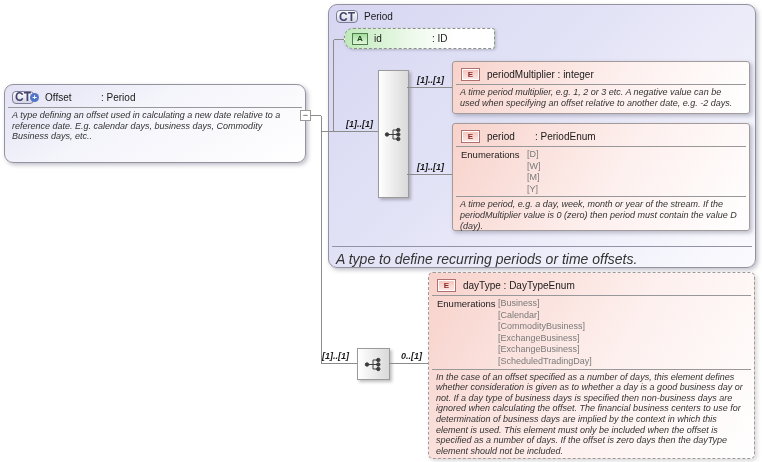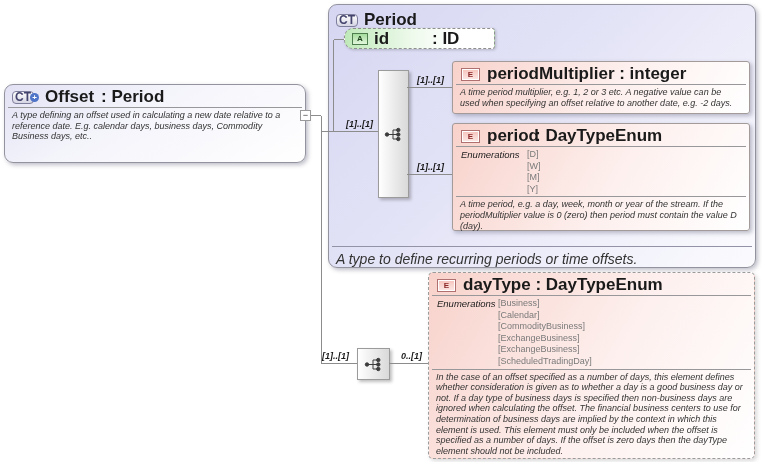--- a/index.html
+++ b/index.html
@@ -2,21 +2,21 @@
 <html><head>
 <meta charset="utf-8">
 <style>
   html,body{margin:0;padding:0;background:#fff;}
   .canvas{position:relative;width:762px;height:462px;overflow:hidden;
           font-family:"Liberation Sans",sans-serif;background:#fff;}
   .wires{position:absolute;left:0;top:0;z-index:4;pointer-events:none;}
 
   
   .shadowed{box-shadow:2px 2px 4px rgba(110,110,135,.45);}
-  .hdr-name{font-weight:bold;font-size:17px;color:#1a1a1a;white-space:pre;}
+  .hdr-name{font-weight:normal;font-size:10px;color:#1a1a1a;white-space:pre;}
   .desc{font-style:italic;font-size:9px;line-height:10.6px;color:#333;padding:2px 7px;}
   .sep{border-top:1px solid #98989a;margin:0 3px;}
 
   
   .offset-box{position:absolute;left:4px;top:84px;width:300px;height:77px;z-index:2;
     border:1px solid #93939f;border-radius:9px;
     background:linear-gradient(150deg,#e2e2f5 0%,#f4f4fb 40%,#ffffff 100%);}
   .box-hrow{display:flex;align-items:center;padding:4px 7px 2px;height:16px;}
 
   
@@ -62,21 +62,21 @@
   
   .ebox{position:absolute;z-index:2;border:1px solid #a39a9a;border-radius:3px;
     background:linear-gradient(120deg,#f8d2cb 0%,#fdf0ee 55%,#ffffff 100%);
     box-sizing:border-box;}
   .pm-box{left:452px;top:61px;width:298px;height:53px;}
   .period-elem-box{left:452px;top:123px;width:298px;height:108px;}
   .daytype-box{left:428px;top:272px;width:327px;height:187px;border:1px dashed #9b9b9b;border-radius:5px;
     box-shadow:2px 2px 4px rgba(0,0,0,.15);}
   .ebox .box-hrow{padding:4px 8px 2px;}
   .enum-block{display:flex;padding:2px 8px 1px;}
-  .enum-label{flex:none;font-style:italic;font-size:9.5px;color:#222;}
+  .enum-label{flex:none;font-size:9.5px;color:#222;}
   .enum-values{display:flex;flex-direction:column;}
   .enum-values span{font-size:9px;line-height:11.6px;color:#7a7a7a;}
   .period-elem-box .enum-label{width:66px;}
   .daytype-box .enum-label{width:61px;}
 
   
   .toggle{position:absolute;left:300px;top:110px;width:11px;height:11px;z-index:5;
     border:1px solid #999;background:#fff;box-sizing:border-box;
     display:flex;align-items:center;justify-content:center;
     font-size:9px;line-height:9px;color:#333;cursor:pointer;}
@@ -167,21 +167,21 @@
     <div class="desc">A time period multiplier, e.g. 1, 2 or 3 etc. A negative value can be used when specifying an offset relative to another date, e.g. -2 days.</div>
   </div>
 
   <div class="ebox period-elem-box shadowed">
     <div class="box-hrow">
       <span class="e-badge">
           <span>E</span>
         </span>
       <span class="gap" style="width:7px"></span>
       <span class="hdr-name" style="width:48px">period</span>
-      <span class="hdr-name">: DayTypeEnum</span>
+      <span class="hdr-name">: PeriodEnum</span>
     </div>
     <div class="sep"></div>
     <div class="enum-block">
       <span class="enum-label">Enumerations</span>
       <span class="enum-values">
         <span>[D]</span>
         <span>[W]</span>
         <span>[M]</span>
         <span>[Y]</span>
       </span>

